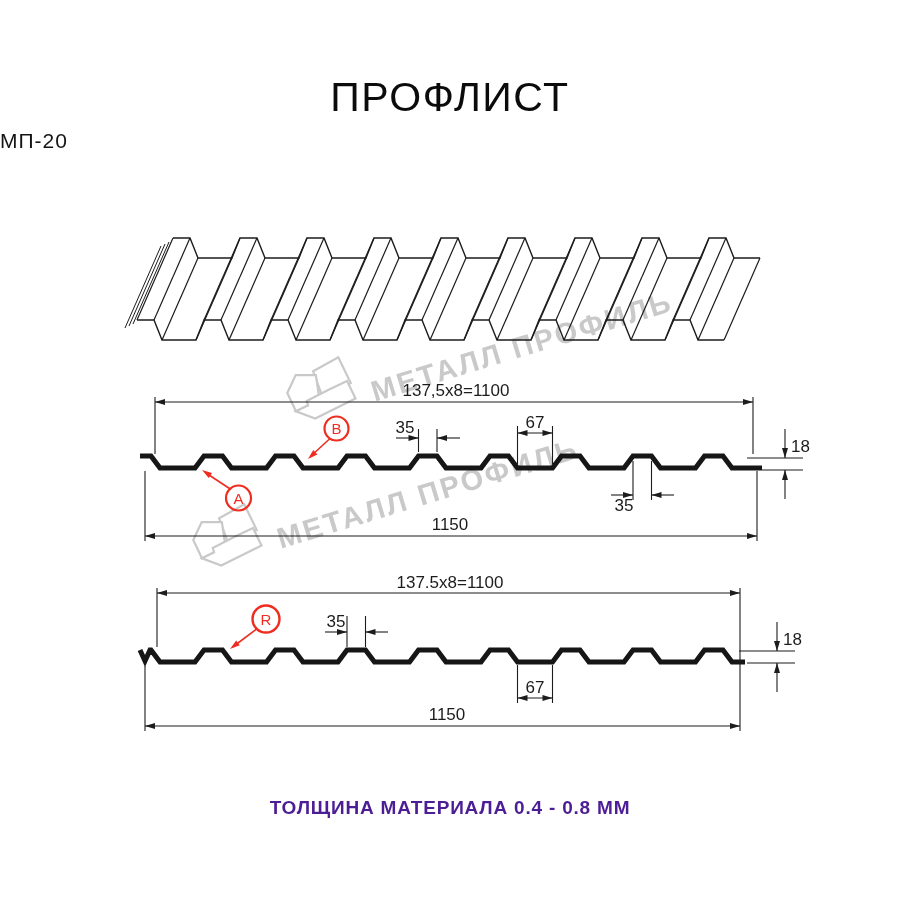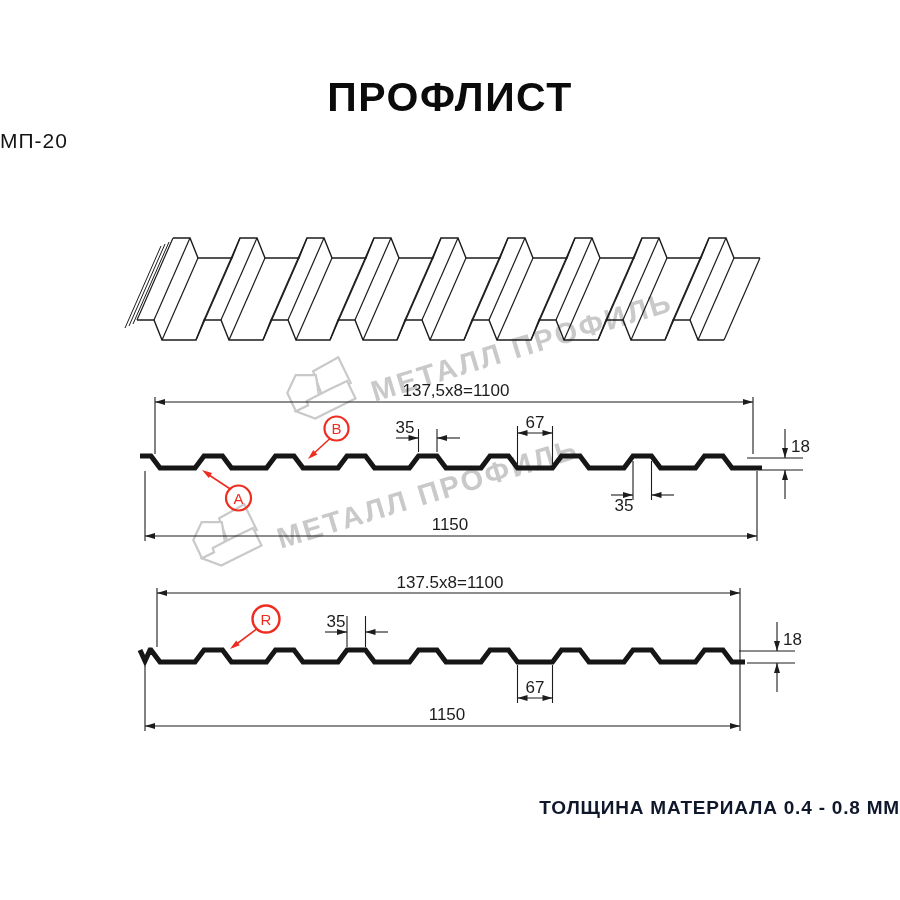--- a/index.html
+++ b/index.html
@@ -1,23 +1,23 @@
 <!DOCTYPE html>
 <html><head>
 <meta charset="utf-8">
 <style>
   html,body{margin:0;padding:0;}
   body{width:900px;height:900px;background:#ffffff;position:relative;overflow:hidden;
        font-family:"Liberation Sans",sans-serif;}
   .title{position:absolute;top:74px;left:0;width:900px;text-align:center;
-         font-size:41px;font-weight:700;letter-spacing:1.5px;color:#0b0b0b;}
+         font-size:41px;font-weight:400;letter-spacing:1.5px;color:#0b0b0b;}
   .subtitle{position:absolute;top:129px;left:0;width:900px;text-align:left;
          font-size:21px;font-weight:500;letter-spacing:1px;color:#141414;}
-  .footer{position:absolute;top:797px;left:0;width:900px;text-align:right;
-         font-size:19px;font-weight:600;letter-spacing:0.8px;color:#0f172a;}
+  .footer{position:absolute;top:797px;left:0;width:900px;text-align:center;
+         font-size:19px;font-weight:600;letter-spacing:0.8px;color:#4c1d95;}
   .wm{position:absolute;display:flex;align-items:flex-end;gap:13px;width:max-content;
       transform:rotate(-17deg);transform-origin:0 100%;z-index:1;}
   .wm1{left:293px;top:372px;}
   .wm2{left:199px;top:519px;}
   .wm-text{font-size:29px;font-weight:700;letter-spacing:2.5px;line-height:1;
            white-space:nowrap;color:#c9c9c9;}
   #diagram{position:absolute;left:0;top:0;z-index:2;}
   .dim{font-size:17px;fill:#1c1c1c;font-family:"Liberation Sans",sans-serif;}
   .redl{font-size:15px;font-family:"Liberation Sans",sans-serif;}
 </style>

